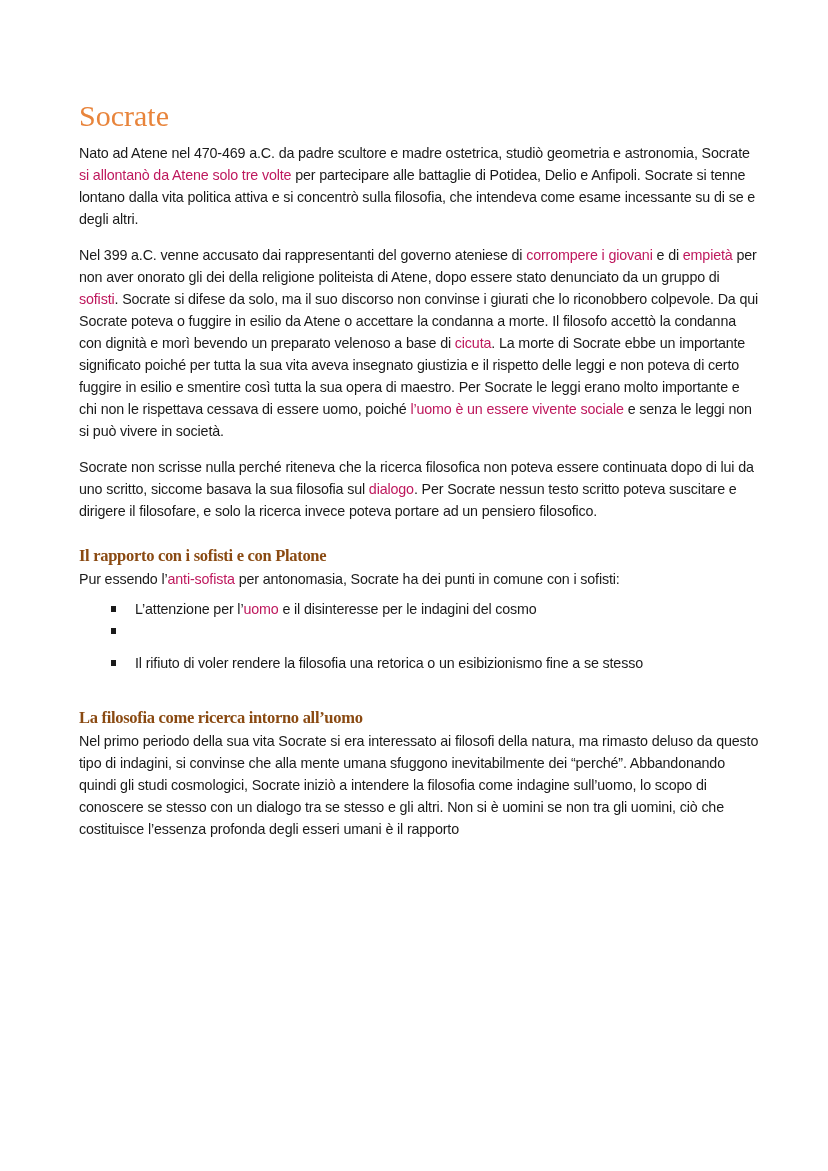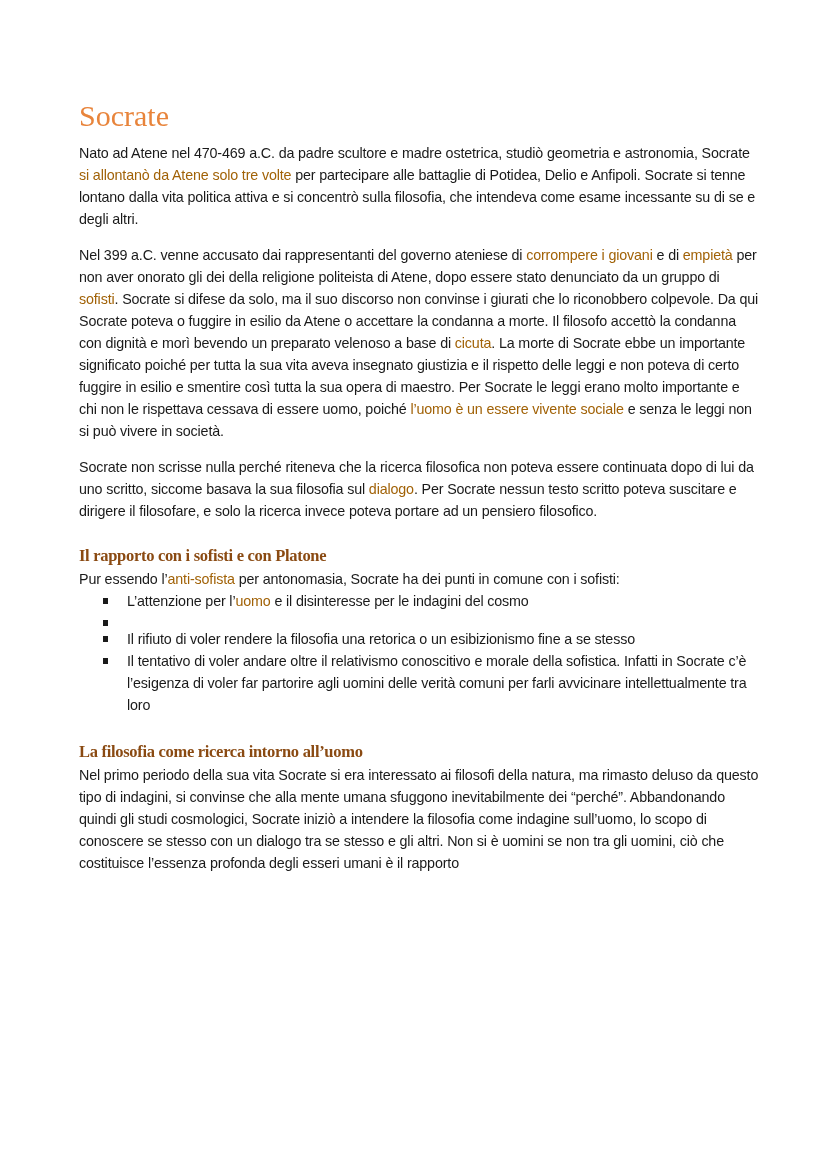--- a/index.html
+++ b/index.html
@@ -13,27 +13,27 @@
     font-family: Liberation Serif, serif;
     font-size: 30px; color: #e8843b; font-weight: normal;
     margin: 0; line-height: 40px; height: 46px;
   }
   p, .lead {
     font-family: "Liberation Sans Narrow", "Liberation Sans", sans-serif;
     font-size: 14.3px; line-height: 22px; margin: 0;
     letter-spacing: -0.15px;
   }
   .para { margin-bottom: 14px; }
-  .hl { color: #a16207; }
+  .hl { color: #be185d; }
   h2 {
     font-family: Liberation Serif, serif;
     font-size: 16.5px; color: #8a4a12; font-weight: bold;
     margin: 0; line-height: 24px; letter-spacing: -0.3px;
   }
-  ul { list-style: none; margin: 0; padding: 0; }
+  ul { list-style: none; margin: 8px; padding: 0; }
   li {
     position: relative; padding-left: 48px;
     font-family: "Liberation Sans", sans-serif;
     font-size: 14.3px; line-height: 22px; letter-spacing: -0.15px;
   }
   li .bullet {
     position: absolute; left: 24px; top: 8px; width: 5px; height: 6px; background: #1a1a1a;
   }
   .gap-m { height: 16px; }
 </style>
@@ -53,19 +53,18 @@
   <p><span>Pur essendo l’</span><span class="hl">anti-sofista</span><span> per antonomasia, Socrate ha dei punti in comune con i sofisti:</span></p>
 
   <ul>
     <li><span class="bullet"></span><span>L’attenzione per l’</span><span class="hl">uomo</span><span> e il disinteresse per le indagini del cosmo</span></li>
     <li><span class="bullet"></span></li>
   </ul>
 
   <div class="gap-m"></div>
   <ul>
     <li><span class="bullet"></span><span>Il rifiuto di voler rendere la filosofia una retorica o un esibizionismo fine a se stesso</span></li>
-    <li><span class="bullet"></span><span>Il tentativo di voler andare oltre il relativismo conoscitivo e morale della sofistica. Infatti in Socrate c’è l’esigenza di voler far partorire agli uomini delle verità comuni per farli avvicinare intellettualmente tra loro</span></li>
   </ul>
 
   <div style="height:24px"></div>
   <h2>La filosofia come ricerca intorno all’uomo</h2>
   <p>Nel primo periodo della sua vita Socrate si era interessato ai filosofi della natura, ma rimasto deluso da questo tipo di indagini, si convinse che alla mente umana sfuggono inevitabilmente dei “perché”. Abbandonando quindi gli studi cosmologici, Socrate iniziò a intendere la filosofia come indagine sull’uomo, lo scopo di conoscere se stesso con un dialogo tra se stesso e gli altri. Non si è uomini se non tra gli uomini, ciò che costituisce l’essenza profonda degli esseri umani è il rapporto</p>
 </div>
 
 </body></html>

